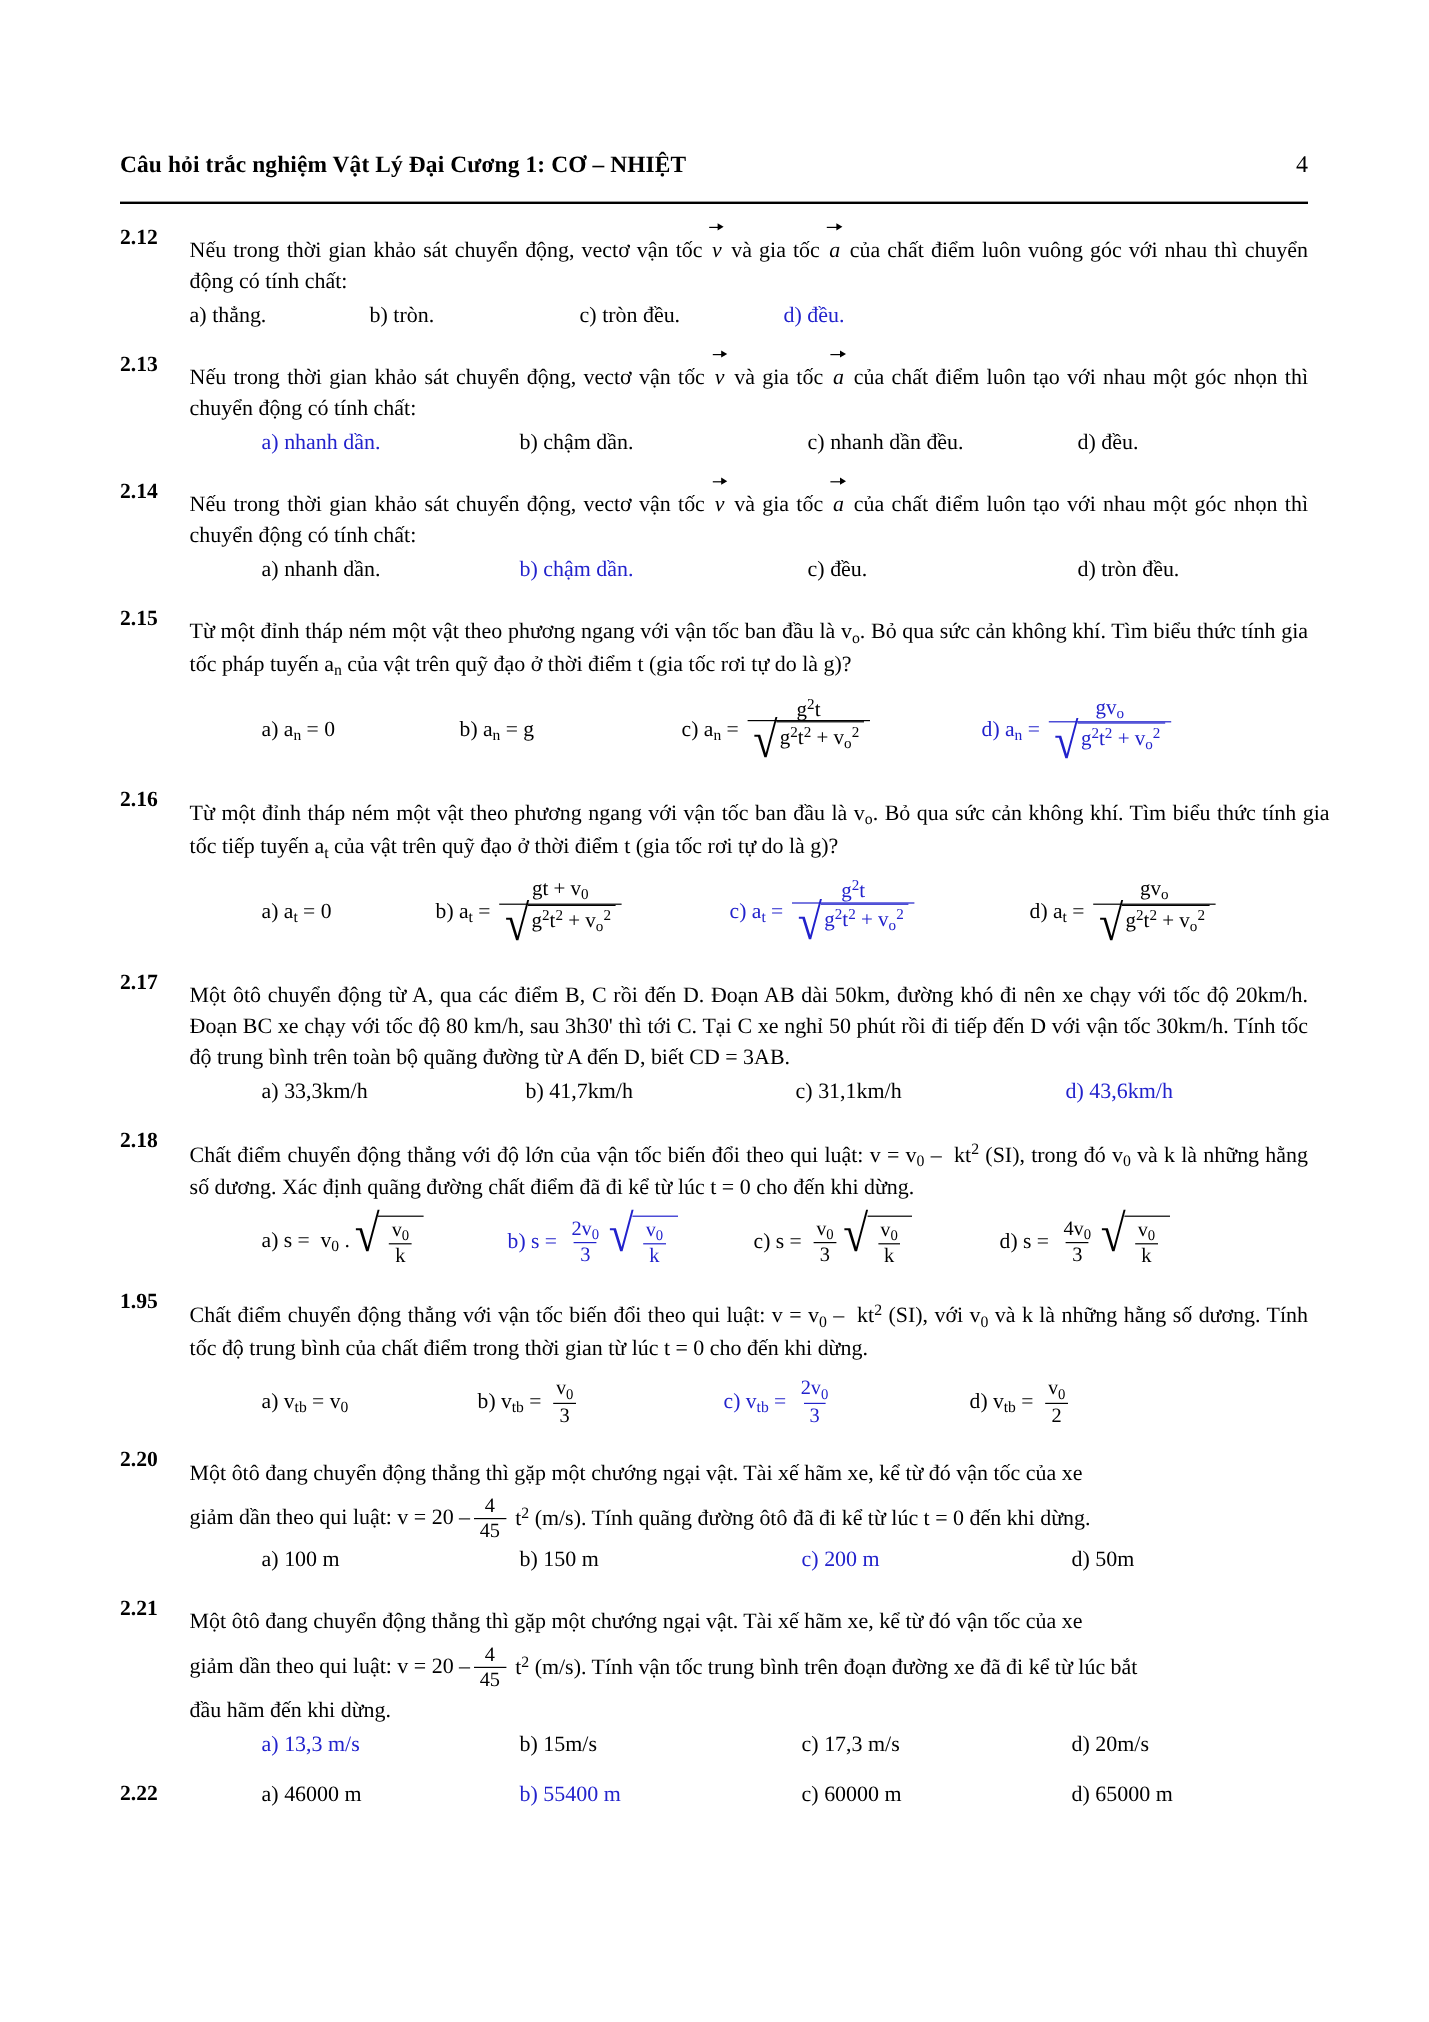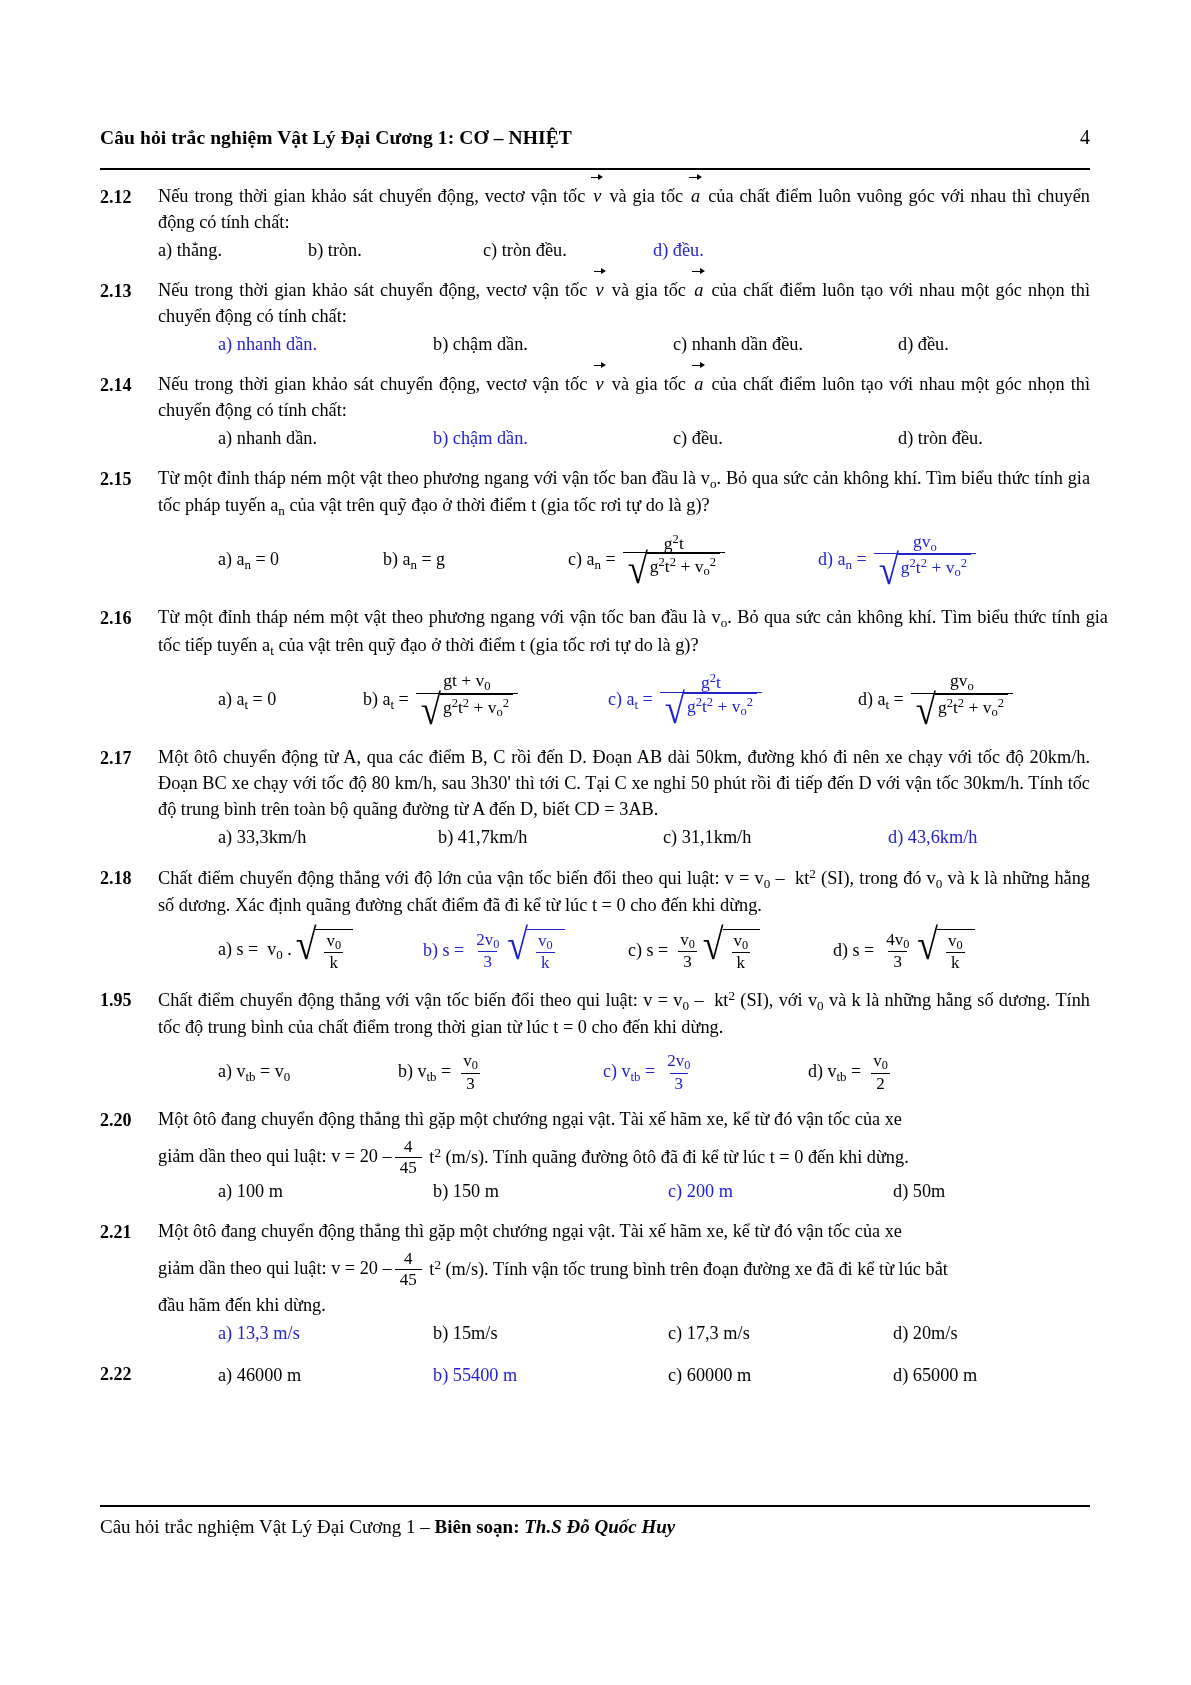--- a/index.html
+++ b/index.html
@@ -61,21 +61,21 @@
     font-size: 18.3px;
     line-height: 1.42;
   }
   .q-num {
     flex: 0 0 58px;
     font-weight: bold;
     font-size: 18px;
     padding-top: 1px;
   }
   .q-body { flex: 1 1 auto; }
-  .q-stem { text-align: justify; }
+  .q-stem { text-align: justify; margin-top: 12px; }
 
   .opts {
     display: flex;
     margin-top: 2px;
   }
   .opt { white-space: nowrap; }
   .ans { color: #2222cc; }
 
   
   .row-a .opt:nth-child(1){ width: 150px; }
@@ -512,17 +512,14 @@
           <div class="opt">a) 46000 m</div>
           <div class="opt ans">b) 55400 m</div>
           <div class="opt">c) 60000 m</div>
           <div class="opt">d) 65000 m</div>
         </div>
       </div>
     </div>
 
   </div>
 
-  <div class="footer">
-    <span>Câu hỏi trắc nghiệm Vật Lý Đại Cương 1 – </span><span class="b">Biên soạn: </span><span class="bi">Th.S Đỗ Quốc Huy</span>
-  </div>
 
 </div>
 
 </body></html>

